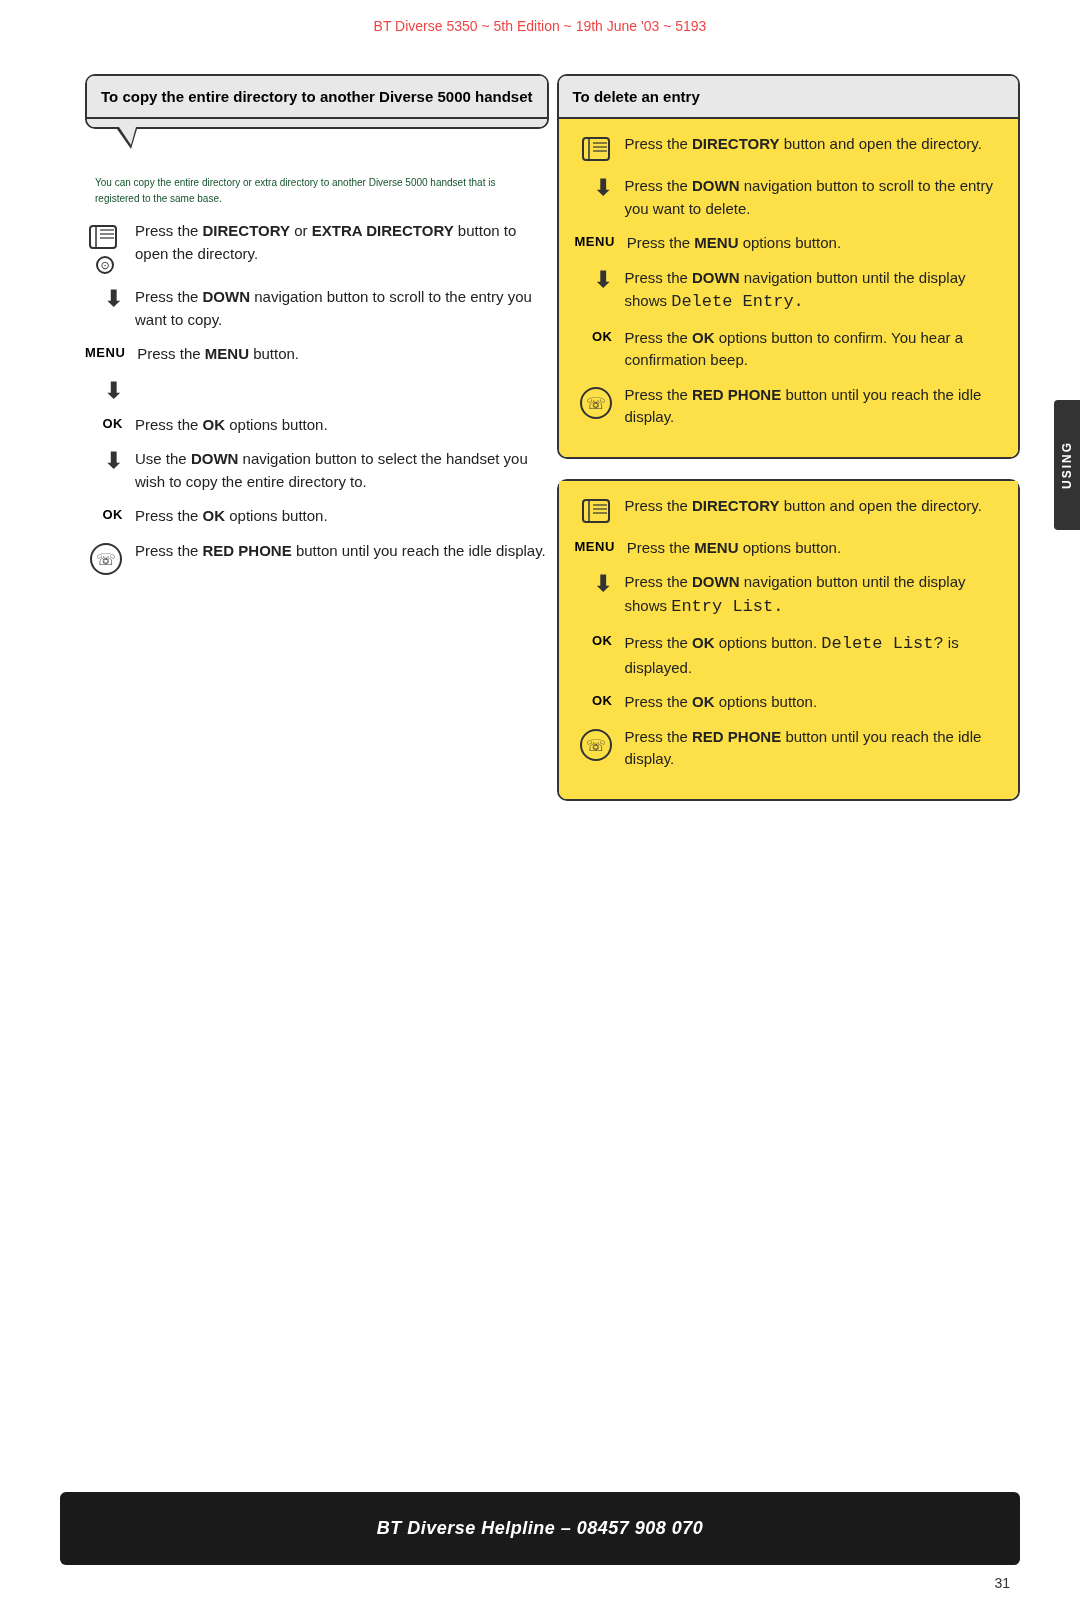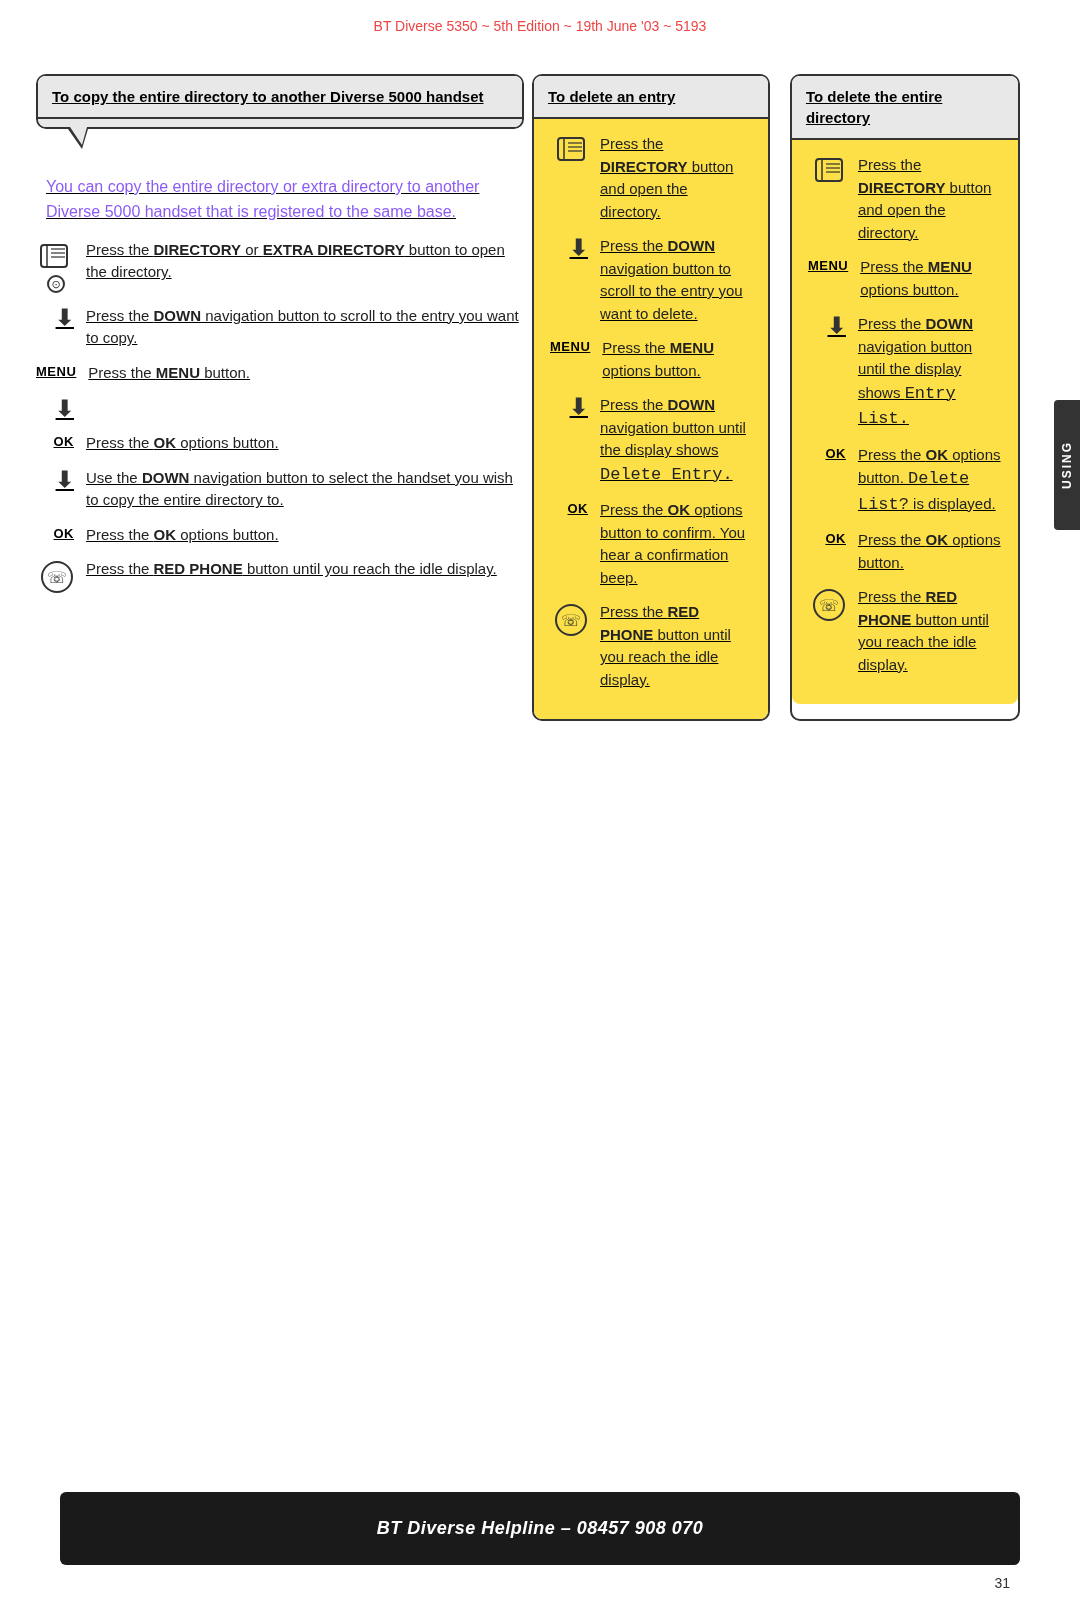--- a/index.html
+++ b/index.html
@@ -15,35 +15,35 @@
     .page-header {
       text-align: center;
       padding: 18px 0 10px 0;
       font-size: 14px;
       color: #ef4444;
     }
 
     .main-content {
       display: flex;
       gap: 8px;
-      padding: 30px 60px 20px 36px;
-      text-decoration: underline;
+      padding: 30px 60px 20px 85px;
     }
 
     
     .left-col {
       flex: 1;
       min-width: 0;
     }
 
     
     .right-col {
       flex: 1;
       min-width: 0;
       display: flex;
+      flex-direction: column;
       gap: 20px;
     }
 
     
     .section-box {
       border: 2.5px solid #333;
       border-radius: 10px;
       position: relative;
     }
 
@@ -96,23 +96,23 @@
       z-index: 1;
     }
 
     .left-section-box .section-box-title {
       border-radius: 7px 7px 0 0;
     }
 
     
     .intro-text {
       padding: 18px 10px 14px 10px;
-      font-size: 16px;
+      font-size: 10px;
       line-height: 1.55;
-      color: #8b5cf6;
+      color: #14532d;
     }
 
     
     .instr-list {
       list-style: none;
       padding: 0;
     }
 
     .instr-row {
       display: flex;
@@ -354,21 +354,20 @@
               </svg>
             </div>
             <div class="instr-text">Press the <strong>RED PHONE</strong> button until you reach the idle display.</div>
           </li>
 
         </ul>
       </div>
     </div>
 
     <div class="section-box">
-      <div class="section-box-title">To delete the entire directory</div>
       <div class="section-box-body">
         <ul class="instr-list">
 
           <li class="instr-row">
             <div class="instr-icon">
               <svg width="32" height="28" viewBox="0 0 32 28">
                 <rect x="2" y="3" width="26" height="22" rx="3" ry="3" fill="none" stroke="#333" stroke-width="2"></rect>
                 <line x1="8" y1="3" x2="8" y2="25" stroke="#333" stroke-width="1.5"></line>
                 <line x1="12" y1="8" x2="26" y2="8" stroke="#333" stroke-width="1.2"></line>
                 <line x1="12" y1="12" x2="26" y2="12" stroke="#333" stroke-width="1.2"></line>

